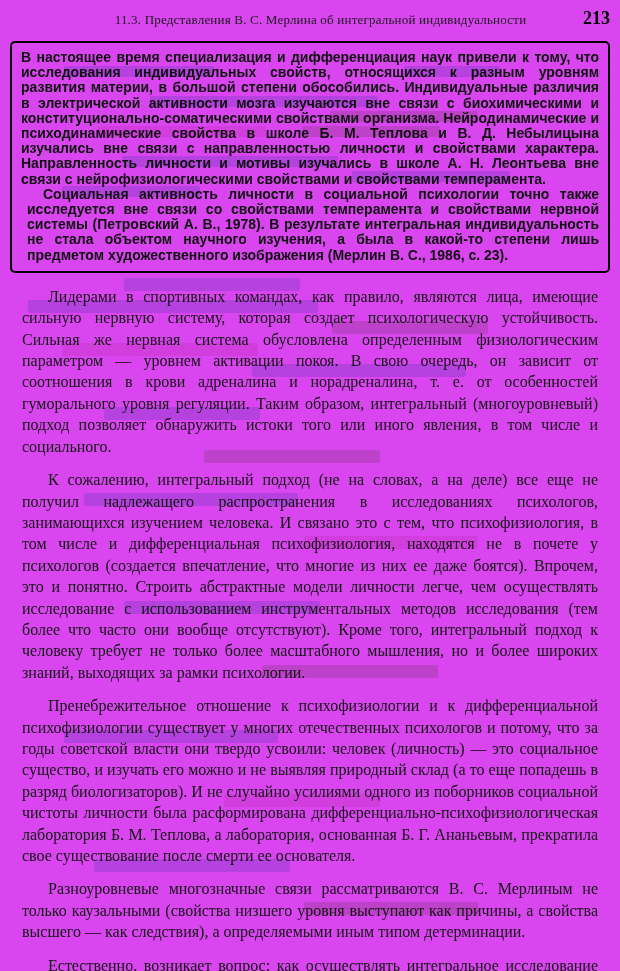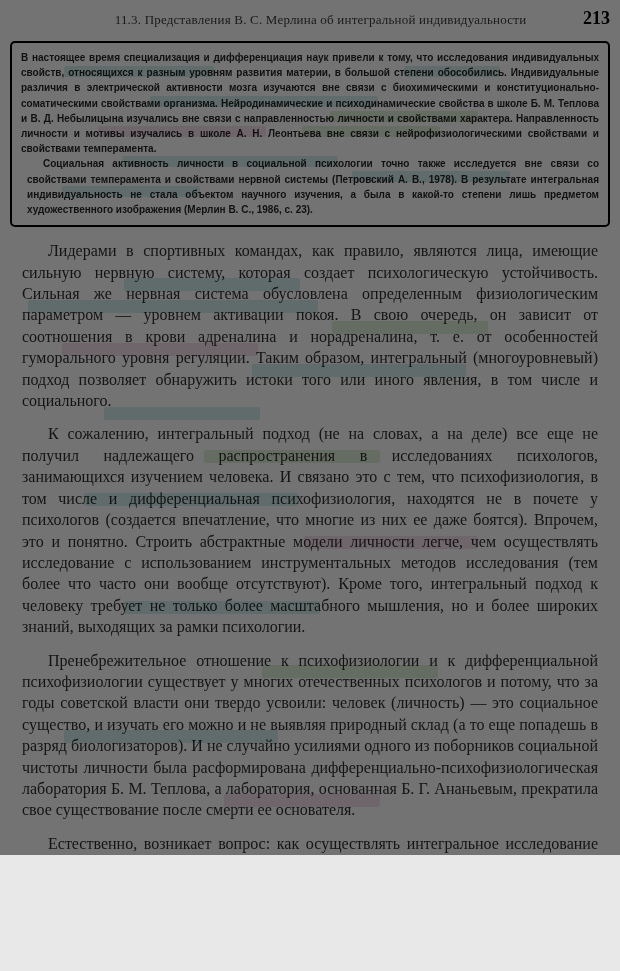--- a/index.html
+++ b/index.html
@@ -1,21 +1,21 @@
 <!DOCTYPE html>
 <html lang="ru"><head>
 <meta charset="utf-8">
 <style>
   html, body { margin: 0; padding: 0; background: #e8e8e8; }
   .page {
     position: relative;
     width: 620px;
-    height: 855px;
+    height: 971px;
     margin: 0 auto;
-    background: #737373;
+    background: #d946ef;
     overflow: hidden;
     color: #141414;
     box-sizing: border-box;
     padding: 6px 10px 0 10px;
     font-family: "Liberation Serif", serif;
   }
   
   .running-head {
     display: flex;
     align-items: baseline;
@@ -44,21 +44,21 @@
   .quote-box {
     border: 2px solid #000;
     border-radius: 5px;
     padding: 7px 9px 8px 9px;
     margin: 6px 0 0 0;
   }
   .quote-box p {
     margin: 0;
     font-family: "Liberation Sans", sans-serif;
     font-weight: bold;
-    font-size: 10px;
+    font-size: 14px;
     line-height: 15.2px;
     text-align: justify;
     color: #111;
   }
   .quote-box p.indent { text-indent: 16px; margin-left: 6px; }
   
   .body-text { margin-top: 13px; }
   .body-text p {
     margin: 12px;
     font-family: "Liberation Serif", serif;
@@ -95,20 +95,21 @@
 
   <div class="quote-box">
     <p>В настоящее время специализация и дифференциация наук привели к тому, что исследования индивидуальных свойств, относящихся к разным уровням развития материи, в большой степени обособились. Индивидуальные различия в электрической активности мозга изучаются вне связи с биохимическими и конституционально-соматическими свойствами организма. Нейродинамические и психодинамические свойства в школе Б. М. Теплова и В. Д. Небылицына изучались вне связи с направленностью личности и свойствами характера. Направленность личности и мотивы изучались в школе А. Н. Леонтьева вне связи с нейрофизиологическими свойствами и свойствами темперамента.</p>
     <p class="indent">Социальная активность личности в социальной психологии точно также исследуется вне связи со свойствами темперамента и свойствами нервной системы (Петровский А. В., 1978). В результате интегральная индивидуальность не стала объектом научного изучения, а была в какой-то степени лишь предметом художественного изображения (Мерлин В. С., 1986, с. 23).</p>
   </div>
 
   <main class="body-text">
     <p>Лидерами в спортивных командах, как правило, являются лица, имеющие сильную нервную систему, которая создает психологическую устойчивость. Сильная же нервная система обусловлена определенным физиологическим параметром — уровнем активации покоя. В свою очередь, он зависит от соотношения в крови адреналина и норадреналина, т. е. от особенностей гуморального уровня регуляции. Таким образом, интегральный (многоуровневый) подход позволяет обнаружить истоки того или иного явления, в том числе и социального.</p>
     <p>К сожалению, интегральный подход (не на словах, а на деле) все еще не получил надлежащего распространения в исследованиях психологов, занимающихся изучением человека. И связано это с тем, что психофизиология, в том числе и дифференциальная психофизиология, находятся не в почете у психологов (создается впечатление, что многие из них ее даже боятся). Впрочем, это и понятно. Строить абстрактные модели личности легче, чем осуществлять исследование с использованием инструментальных методов исследования (тем более что часто они вообще отсутствуют). Кроме того, интегральный подход к человеку требует не только более масштабного мышления, но и более широких знаний, выходящих за рамки психологии.</p>
     <p>Пренебрежительное отношение к психофизиологии и к дифференциальной психофизиологии существует у многих отечественных психологов и потому, что за годы советской власти они твердо усвоили: человек (личность) — это социальное существо, и изучать его можно и не выявляя природный склад (а то еще попадешь в разряд биологизаторов). И не случайно усилиями одного из поборников социальной чистоты личности была расформирована дифференциально-психофизиологическая лаборатория Б. М. Теплова, а лаборатория, основанная Б. Г. Ананьевым, прекратила свое существование после смерти ее основателя.</p>
+    <p>Разноуровневые многозначные связи рассматриваются В. С. Мерлиным не только каузальными (свойства низшего уровня выступают как причины, а свойства высшего — как следствия), а определяемыми иным типом детерминации.</p>
     <p>Естественно, возникает вопрос: как осуществлять интегральное исследование индивидуальности при наличии столь большого количества индивидуально-типических особенностей человека? Как полагал В. С. Мерлин, чтобы исследование индивидуальности стало интегральным, достаточно изучить связи между ограниченным количеством индивидуальных свойств, относящихся, правда, к разным иерархическим уровням. При этом под последними он понимает такие уровни, которые предположительно определяются разными закономерностями (биохимическими, физиологическими, психологическими, социальными), что до</p>
   </main>
 
   <div class="artifact-layer" id="artifact-layer">
       <div class="artifact" style="left: 64px; top: 66px; width: 150px; height: 11px; background: rgb(143, 212, 209);"></div>
       <div class="artifact" style="left: 404px; top: 66px; width: 96px; height: 11px; background: rgb(143, 212, 209);"></div>
       <div class="artifact" style="left: 150px; top: 96px; width: 228px; height: 11px; background: rgb(143, 212, 209);"></div>
       <div class="artifact" style="left: 330px; top: 111px; width: 148px; height: 11px; background: rgb(174, 214, 148);"></div>
       <div class="artifact" style="left: 98px; top: 126px; width: 168px; height: 11px; background: rgb(234, 179, 205);"></div>
       <div class="artifact" style="left: 302px; top: 126px; width: 138px; height: 11px; background: rgb(174, 214, 148);"></div>

